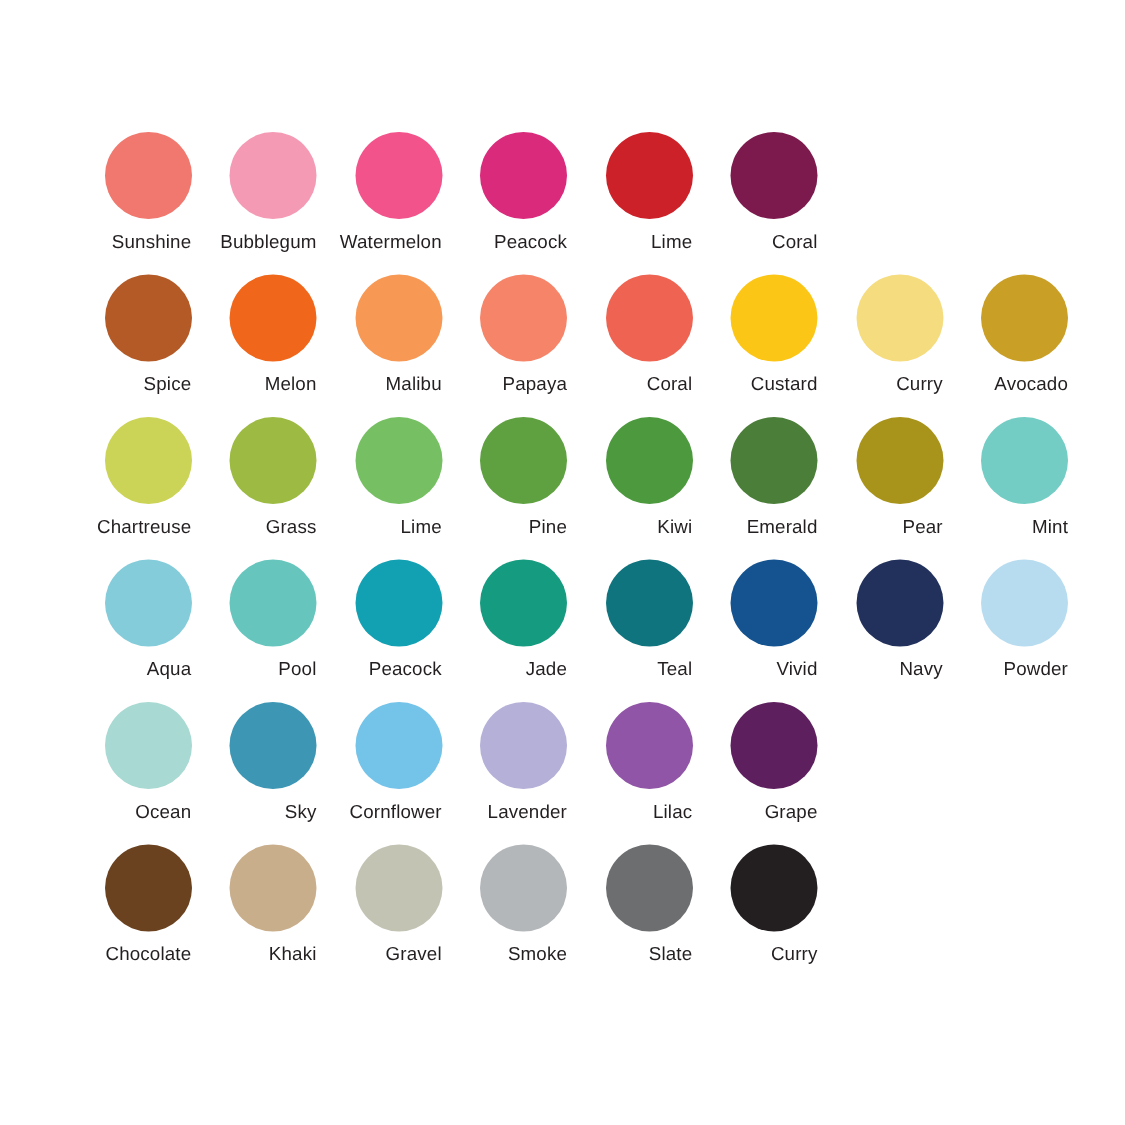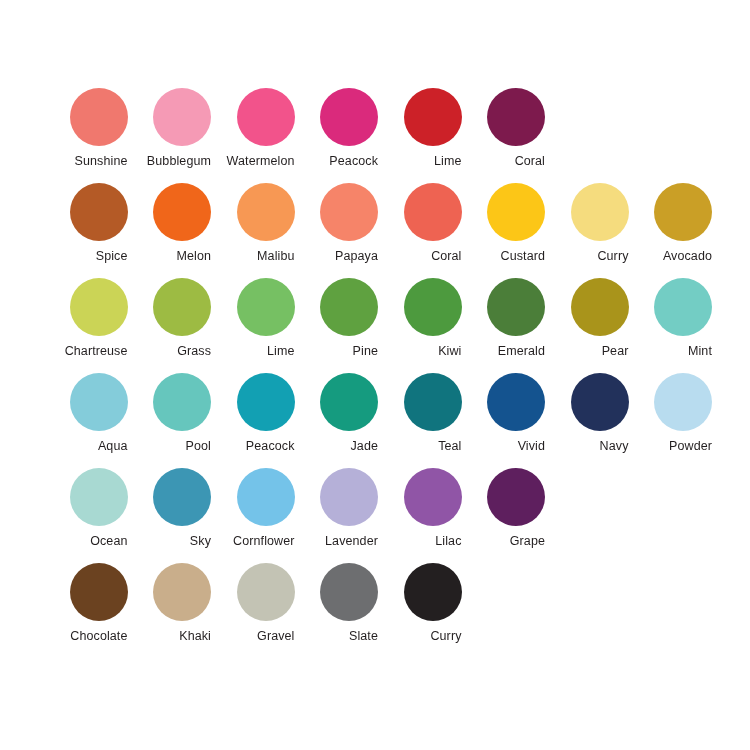--- a/index.html
+++ b/index.html
@@ -229,20 +229,24 @@
         </div>
         <div class="swatch-cell">
           <span class="swatch-circle" title="#C9AE8B" style="background: rgb(201, 174, 139);"></span>
           <span class="swatch-label">Khaki</span>
         </div>
         <div class="swatch-cell">
           <span class="swatch-circle" title="#C3C3B4" style="background: rgb(195, 195, 180);"></span>
           <span class="swatch-label">Gravel</span>
         </div>
         <div class="swatch-cell">
+          <span class="swatch-circle" title="#B3B7BA" style="background: rgb(179, 183, 186);"></span>
+          <span class="swatch-label">Smoke</span>
+        </div>
+        <div class="swatch-cell">
           <span class="swatch-circle" title="#6D6E70" style="background: rgb(109, 110, 112);"></span>
           <span class="swatch-label">Slate</span>
         </div>
         <div class="swatch-cell">
           <span class="swatch-circle" title="#231F20" style="background: rgb(35, 31, 32);"></span>
           <span class="swatch-label">Curry</span>
         </div>
       </div>
     </div>
 </div>

